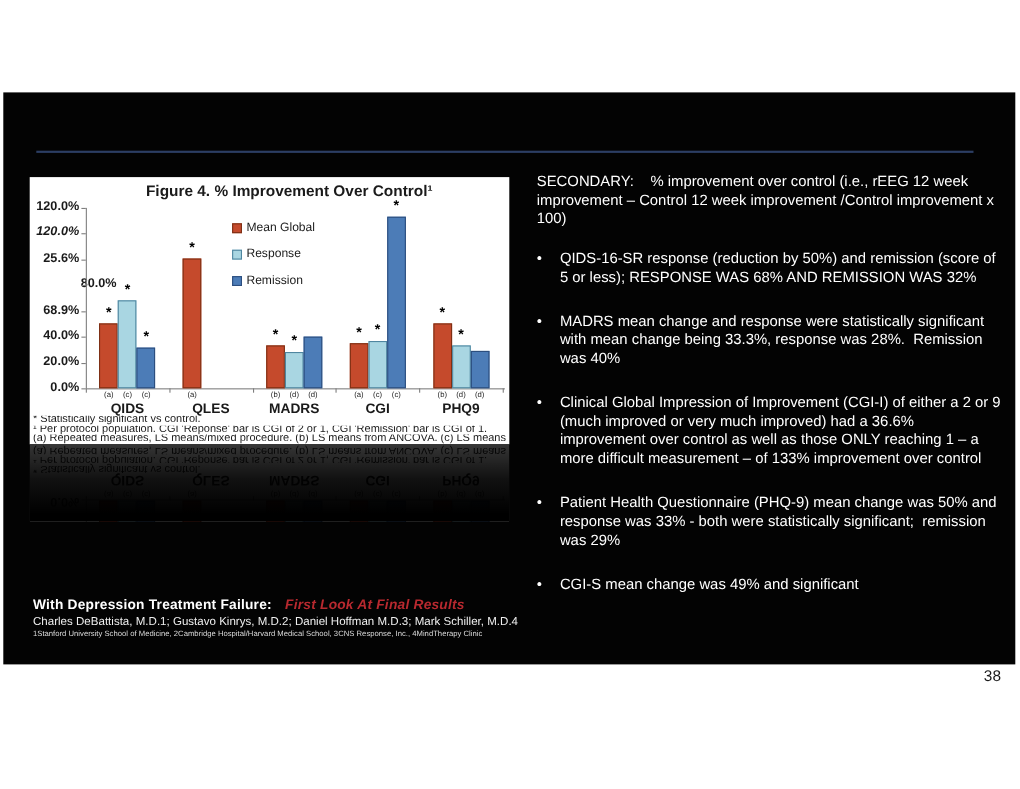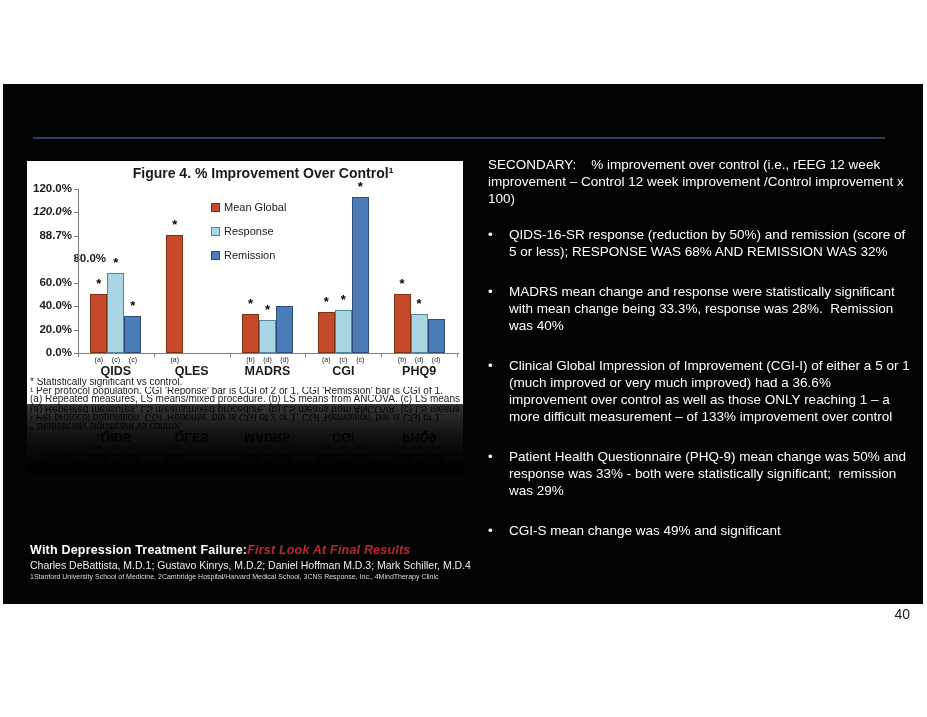--- a/index.html
+++ b/index.html
@@ -48,46 +48,46 @@
   .right-panel{position:absolute;left:485px;top:72px;width:424px;color:#ffffff;font-size:13.5px;line-height:17px;font-weight:400;}
   .rp-heading{white-space:pre-wrap;margin:0 0 19px 0;}
   .bullet{display:flex;margin-top:23px;}
   .bullet:first-child{margin-top:19px;}
   .bullet .dot{width:21px;flex:none;}
   .bullet .btext{flex:1;white-space:pre-wrap;}
 
   
   .citation{position:absolute;left:27px;top:459px;color:#fff;}
   .cit-l1,.cit-l2{font-weight:bold;font-size:12.5px;line-height:14.5px;letter-spacing:.2px;}
-  .cit-red{color:#B8292F;font-style:italic;margin-left:0;}
+  .cit-red{color:#B8292F;font-style:italic;margin-left:12px;}
   .cit-authors{font-size:10.5px;line-height:13px;margin-top:1px;color:#efefef;}
   .cit-affil{font-size:7px;line-height:9px;color:#dcdcdc;}
 
   .page-number{position:absolute;top:606px;right:17px;font-size:14px;color:#1a1a1a;}
 </style>
 </head>
 <body>
 
 <div class="canvas">
   <div class="slide">
 
     <div class="title-rule"></div>
 
     <div class="chart-area">
       <div class="chart-box" id="chart-box">
           <div class="ch-title">Figure 4. % Improvement Over Control¹</div>
           <div class="ch-ylab" style="top: 21px;">120.0%</div>
           <div class="ch-tick" style="left: 47px; top: 28px; width: 4px; height: 1px;"></div>
           <div class="ch-ylab" style="top: 44.4286px; font-style: italic;">120.0%</div>
           <div class="ch-tick" style="left: 47px; top: 51.4286px; width: 4px; height: 1px;"></div>
-          <div class="ch-ylab" style="top: 67.8571px;">88.7%</div>
+          <div class="ch-ylab" style="top: 67.8571px;">25.6%</div>
           <div class="ch-tick" style="left: 47px; top: 74.8571px; width: 4px; height: 1px;"></div>
           <div class="ch-ylab" style="top: 91.2857px; margin-left: 34px;">80.0%</div>
           <div class="ch-tick" style="left: 47px; top: 98.2857px; width: 4px; height: 1px;"></div>
-          <div class="ch-ylab" style="top: 114.714px;">60.0%</div>
+          <div class="ch-ylab" style="top: 114.714px;">68.9%</div>
           <div class="ch-tick" style="left: 47px; top: 121.714px; width: 4px; height: 1px;"></div>
           <div class="ch-ylab" style="top: 138.143px;">40.0%</div>
           <div class="ch-tick" style="left: 47px; top: 145.143px; width: 4px; height: 1px;"></div>
           <div class="ch-ylab" style="top: 161.571px;">20.0%</div>
           <div class="ch-tick" style="left: 47px; top: 168.571px; width: 4px; height: 1px;"></div>
           <div class="ch-ylab" style="top: 185px;">0.0%</div>
           <div class="ch-tick" style="left: 47px; top: 192px; width: 4px; height: 1px;"></div>
           <div class="ch-axis" style="left: 51px; top: 28px; width: 1px; height: 164px;"></div>
           <div class="ch-axis" style="left: 51px; top: 192px; width: 381px; height: 1px;"></div>
           <div class="ch-tick" style="left: 51px; top: 192px; width: 1px; height: 4px;"></div>
@@ -215,34 +215,34 @@
           <div class="bullet">
             <span class="dot">•</span>
             <span class="btext">QIDS-16-SR response (reduction by 50%) and remission (score of 5 or less); RESPONSE WAS 68% AND REMISSION WAS 32%</span>
           </div>
           <div class="bullet">
             <span class="dot">•</span>
             <span class="btext">MADRS mean change and response were statistically significant with mean change being 33.3%, response was 28%.  Remission was 40%</span>
           </div>
           <div class="bullet">
             <span class="dot">•</span>
-            <span class="btext">Clinical Global Impression of Improvement (CGI-I) of either a 5 or 1 (much improved or very much improved) had a 36.6% improvement over control as well as those ONLY reaching 1 – a more difficult measurement – of 133% improvement over control</span>
+            <span class="btext">Clinical Global Impression of Improvement (CGI-I) of either a 2 or 9 (much improved or very much improved) had a 36.6% improvement over control as well as those ONLY reaching 1 – a more difficult measurement – of 133% improvement over control</span>
           </div>
           <div class="bullet">
             <span class="dot">•</span>
             <span class="btext">Patient Health Questionnaire (PHQ-9) mean change was 50% and response was 33% - both were statistically significant;  remission was 29%</span>
           </div>
           <div class="bullet">
             <span class="dot">•</span>
             <span class="btext">CGI-S mean change was 49% and significant</span>
           </div>
         </div>
     </div>
 
     <div class="citation">
       <div class="cit-l2"><span>With Depression Treatment Failure:</span><span class="cit-red">First Look At Final Results</span></div>
       <div class="cit-authors">Charles DeBattista, M.D.1; Gustavo Kinrys, M.D.2; Daniel Hoffman M.D.3; Mark Schiller, M.D.4</div>
       <div class="cit-affil">1Stanford University School of Medicine, 2Cambridge Hospital/Harvard Medical School, 3CNS Response, Inc., 4MindTherapy Clinic</div>
     </div>
 
   </div>
-  <div class="page-number">40</div>
+  <div class="page-number">38</div>
 </div>
 
 </body></html>

